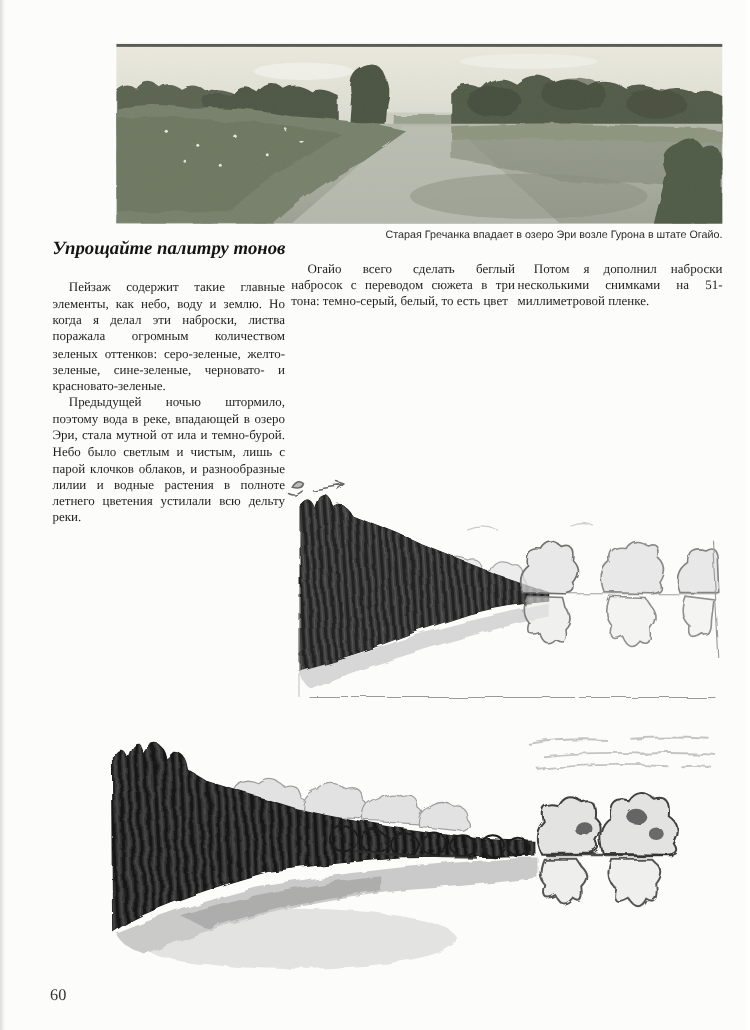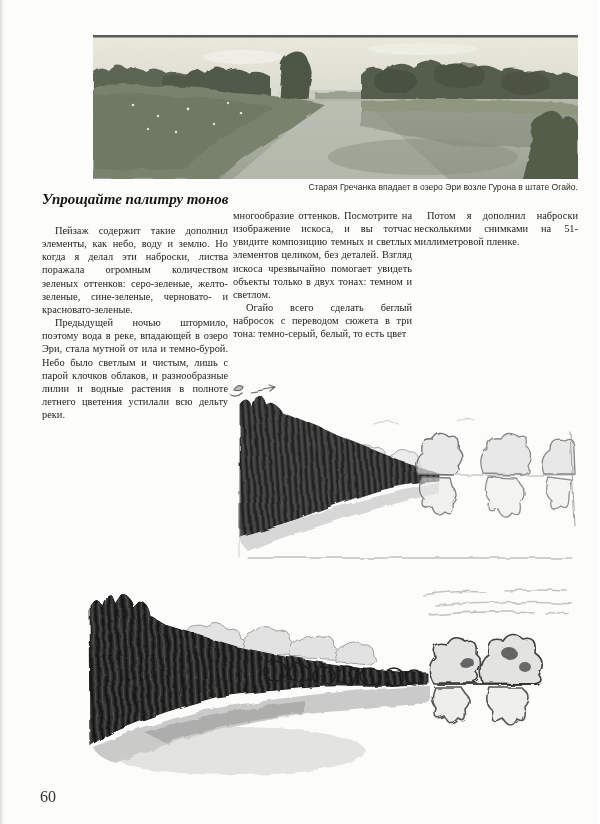--- a/index.html
+++ b/index.html
@@ -14,21 +14,21 @@
            font-weight:bold;font-style:italic;font-size:15px;color:#141414;}
   .col{position:absolute;text-align:justify;font-size:10.4px;line-height:13.15px;
        color:#1e1e1e;hyphens:auto;}
   .col p{margin:0;}
   .col p.ind{text-indent:13px;}
   .col-left{left:42px;top:224px;width:186px;}
   .col-mid{left:233px;top:209px;width:179px;}
   .col-right{left:414px;top:209px;width:164px;}
   .sketch1{position:absolute;left:226px;top:374px;width:352px;height:192px;display:block;}
   .sketch2{position:absolute;left:85px;top:583px;width:487px;height:194px;display:block;}
-  .pagenum{position:absolute;left:40px;top:788px;font-size:16px;color:#333;}
+  .pagenum{position:absolute;left:40px;top:788px;font-size:13px;color:#333;}
 </style>
 </head>
 <body>
 
 <div class="page">
   <div class="gutter"></div>
 
   <svg class="photo" viewBox="0 0 485 144" preserveAspectRatio="none">
     <defs>
       <linearGradient id="sky" x1="0" y1="0" x2="0" y2="1">
@@ -82,26 +82,25 @@
     <path filter="url(#soft)" d="M430,144 L440,104 Q432,86 448,80 Q462,70 470,84 Q482,78 485,92 L485,144 Z" fill="#4f5a44"></path>
     <rect x="0" y="0" width="485" height="2.5" fill="#3c3f38" opacity="0.85"></rect>
     <rect x="0" y="0" width="485" height="144" filter="url(#grain)"></rect>
   </svg>
 
   <div class="caption">Старая Гречанка впадает в озеро Эри возле Гурона в штате Огайо.</div>
 
   <h2 class="heading">Упрощайте палитру тонов</h2>
 
   <div class="col col-left">
-    <p class="ind">Пейзаж содержит такие дополнил элементы, как небо, воду и землю. Но когда я делал эти наброски, листва поражала огромным количеством зеленых оттенков: серо-зеленые, желто-зеленые, сине-зеленые, черновато- и красновато-зеленые.</p>
+    <p class="ind">Пейзаж содержит такие главные элементы, как небо, воду и землю. Но когда я делал эти наброски, листва поражала огромным количеством зеленых оттенков: серо-зеленые, желто-зеленые, сине-зеленые, черновато- и красновато-зеленые.</p>
     <p class="ind">Предыдущей ночью штормило, поэтому вода в реке, впадающей в озеро Эри, стала мутной от ила и темно-бурой. Небо было светлым и чистым, лишь с парой клочков облаков, и разнообразные лилии и водные растения в полноте летнего цветения устилали всю дельту реки.</p>
   </div>
 
   <div class="col col-mid">
-    <p>многообразие оттенков. Посмотрите на изображение искоса, и вы тотчас увидите композицию темных и светлых элементов целиком, без деталей. Взгляд искоса чрезвычайно помогает увидеть объекты только в двух тонах: темном и светлом.</p>
     <p class="ind">Огайо всего сделать беглый набросок с переводом сюжета в три тона: темно-серый, белый, то есть цвет</p>
   </div>
 
   <div class="col col-right">
     <p class="ind">Потом я дополнил наброски несколькими снимками на 51-миллиметровой пленке.</p>
   </div>
 
   <svg class="sketch1" viewBox="0 0 352 192">
     <defs>
       <filter id="rough1" x="-10%" y="-10%" width="120%" height="120%">

